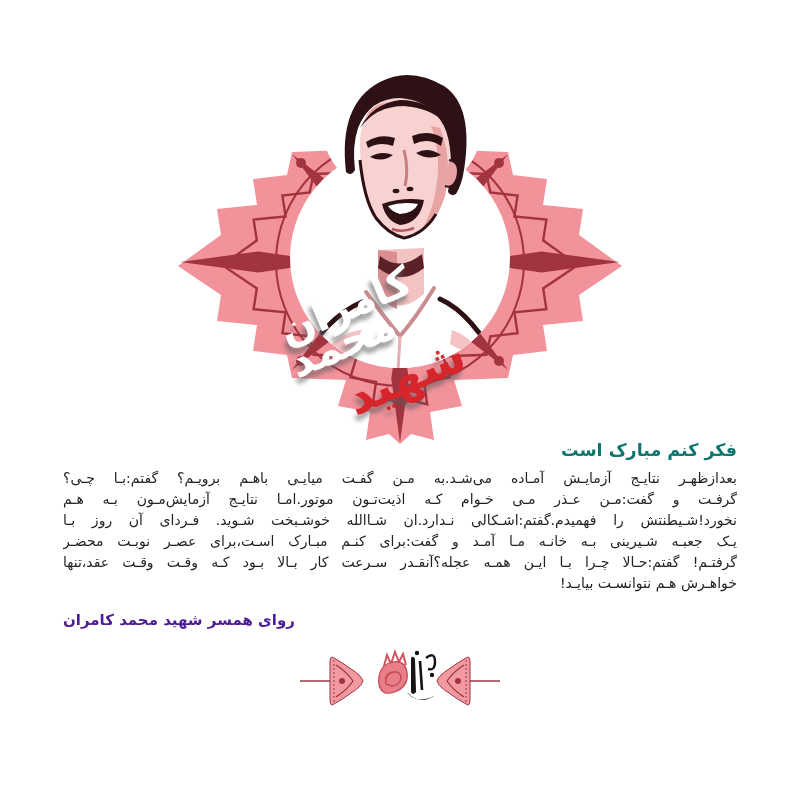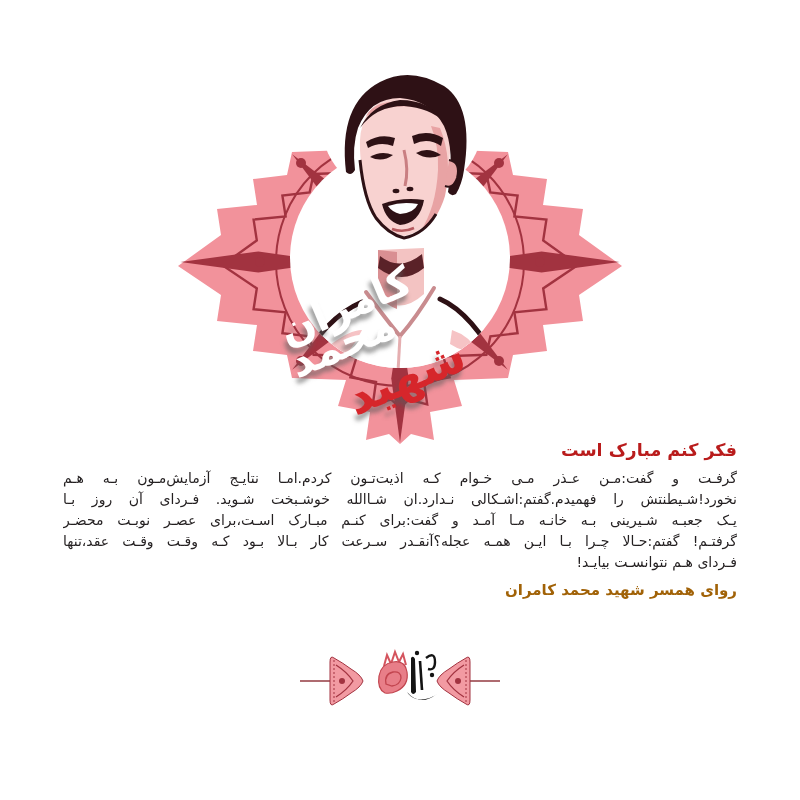--- a/index.html
+++ b/index.html
@@ -19,29 +19,29 @@
   .overlay-mohammad{left:287px;top:322px;font-size:43px;}
   .overlay-shahid{
     left:344px;top:353px;font-size:47px;color:#d6262b;
     text-shadow:-4px 5px 4px rgba(90,90,90,.55);
   }
   
   .story{
     position:absolute;left:63px;right:63px;top:440px;direction:rtl;color:#231f20;
   }
   .story-title{
-    margin:0 0 8px 0;font-size:17.5px;font-weight:bold;color:#b91c1c;
+    margin:0 0 8px 0;font-size:17.5px;font-weight:bold;color:#0f766e;
   }
   .pline{
     font-size:14px;line-height:21px;height:21px;overflow:hidden;
     text-align:justify;text-align-last:justify;
   }
   .pline.last{text-align:right;text-align-last:right;}
   .attribution{
-    margin-top:8px;text-align:right;font-size:15px;font-weight:bold;color:#a16207;
+    margin-top:17px;text-align:left;font-size:15px;font-weight:bold;color:#4c1d95;
   }
   
   .divider{position:absolute;left:0;right:0;top:648px;display:flex;justify-content:center;}
 </style>
 </head>
 <body>
 
 <div class="canvas">
 
   <div class="emblem">
@@ -139,25 +139,26 @@
       </g>
     </svg>
 
     <div class="overlay-name overlay-kamran">کامران</div>
     <div class="overlay-name overlay-mohammad">محمد</div>
     <div class="overlay-name overlay-shahid">شهید</div>
   </div>
 
   <div class="story">
     <h1 class="story-title">فکر کنم مبارک است</h1>
-    <div class="pline">گرفـت و گفت:مـن عـذر مـی خـوام کـه اذیت‌تـون کردم.امـا نتایـج آزمایش‌مـون بـه هـم</div>
+    <div class="pline">بعدازظهـر نتایـج آزمایـش آمـاده می‌شـد.به مـن گفـت میایـی باهـم برویـم؟ گفتم:بـا چـی؟</div>
+    <div class="pline">گرفـت و گفت:مـن عـذر مـی خـوام کـه اذیت‌تـون موتور.امـا نتایـج آزمایش‌مـون بـه هـم</div>
     <div class="pline">نخورد!شـیطنتش را فهمیدم.گفتم:اشـکالی نـدارد.ان شـاالله خوشـبخت شـوید. فـردای آن روز بـا</div>
     <div class="pline">یـک جعبـه شـیرینی بـه خانـه مـا آمـد و گفت:برای کنـم مبـارک اسـت،برای عصـر نوبـت محضـر</div>
     <div class="pline">گرفتـم! گفتم:حـالا چـرا بـا ایـن همـه عجله؟آنقـدر سـرعت کار بـالا بـود کـه وقـت وقـت عقد،تنها</div>
-    <div class="pline last">فـردای هـم نتوانسـت بیایـد!</div>
+    <div class="pline last">خواهـرش هـم نتوانسـت بیایـد!</div>
     <div class="attribution">روای همسر شهید محمد کامران</div>
   </div>
 
   <div class="divider">
     <svg width="204" height="66" viewBox="0 0 204 66" aria-hidden="true">
       <defs>
         <g id="pais">
           <path d="M36,10 Q32,7 32,14 L32,52 Q32,59 36,56 Q45,51 53,45 Q63,39 65,33
                    Q63,27 53,21 Q45,15 36,10 Z" fill="#F29AA2" stroke="#A23340" stroke-width="1"></path>
           <path d="M38,17 Q49,24 55,33 Q49,42 38,49" fill="none" stroke="#A23340" stroke-width="1.3"></path>

